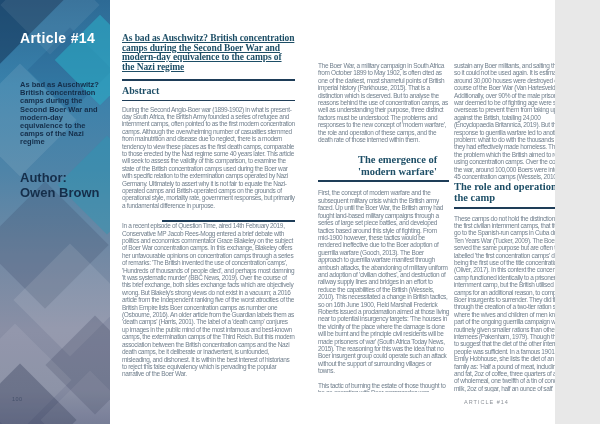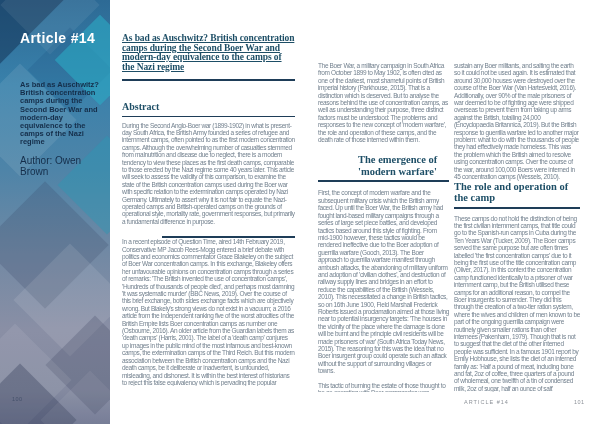--- a/index.html
+++ b/index.html
@@ -1,17 +1,17 @@
 <!DOCTYPE html>
 <html><head>
 <meta charset="utf-8">
 <style>
   html,body { margin:0; padding:0; background:#e8e8e8; }
   #spread {
-    position:relative; width:600px; height:424px; background:#ffffff;
+    position:relative; width:555px; height:424px; background:#ffffff;
     font-family:"Liberation Sans", sans-serif; overflow:hidden;
   }
 
   
   #sidebar {
     position:absolute; left:0; top:0; width:110px; height:424px; overflow:hidden;
     background:linear-gradient(180deg,#2d6a95 0%,#3981ab 20%,#4e84a8 40%,#7289a4 60%,#8a8fa5 78%,#848aa0 92%,#6f7691 100%);
   }
   .dm { position:absolute; transform:rotate(45deg); }
   .dm1 { left:-45px; top:-45px; width:90px; height:90px; background:rgba(13,38,70,0.45); }
@@ -29,22 +29,22 @@
 
   .sb-label {
     position:absolute; left:20px; top:30px; font-size:14px; font-weight:bold;
     color:#ffffff; letter-spacing:0.4px;
   }
   .sb-title {
     position:absolute; left:20px; top:81px; width:82px;
     font-size:7.5px; line-height:8.2px; font-weight:bold; color:#152e4a;
   }
   .sb-author {
-    position:absolute; left:20px; top:155px; width:85px;
-    font-size:10px; font-weight:normal; color:#152e4a;
+    position:absolute; left:20px; top:170px; width:85px;
+    font-size:13px; font-weight:bold; color:#152e4a;
   }
 
   
   .col { position:absolute; overflow:hidden; }
   #col1 { left:122px; top:34px;  width:173px; height:352px; }
   #col2 { left:318px; top:62px;  width:131px; height:330px; }
   #col3 { left:454px; top:62px;  width:126px; height:330px; }
 
   .art-title {
     margin:0; font-family:"Liberation Serif", serif; font-weight:600;
@@ -56,21 +56,21 @@
     font-size:10.5px; line-height:11.5px; color:#1d4e66;
   }
   .h2.abstract { font-size:10px; }
   .body {
     margin:0; font-size:6.5px; line-height:7.4px; letter-spacing:-0.35px;
     color:#72808e;
   }
   .rule-thick { height:2px; background:#1e3d58; }
   .rule-thin  { height:1px; background:#1e3d58; }
 
-  .mt3 { margin-top:3px; } .mt4 { margin-top:20px; } .mt5 { margin-top:5px; }
+  .mt3 { margin-top:3px; } .mt4 { margin-top:4px; } .mt5 { margin-top:5px; }
   .mt6 { margin-top:6px; } .mt7 { margin-top:7px; } .mt8 { margin-top:0; }
   .mt11 { margin-top:11px;margin-left:40px; }
   .w158 { width:158px; }
 
   
   .pg-left  { position:absolute; left:12px;  top:396px; font-size:5.5px; color:#44506a; letter-spacing:0.5px; }
   .foot-ref { position:absolute; left:464px; top:399px; font-size:5.5px; color:#8d9299; letter-spacing:1px; }
   .pg-right { position:absolute; left:574px; top:399px; font-size:5.5px; color:#8d9299; letter-spacing:0.5px; }
 </style>
 </head>

